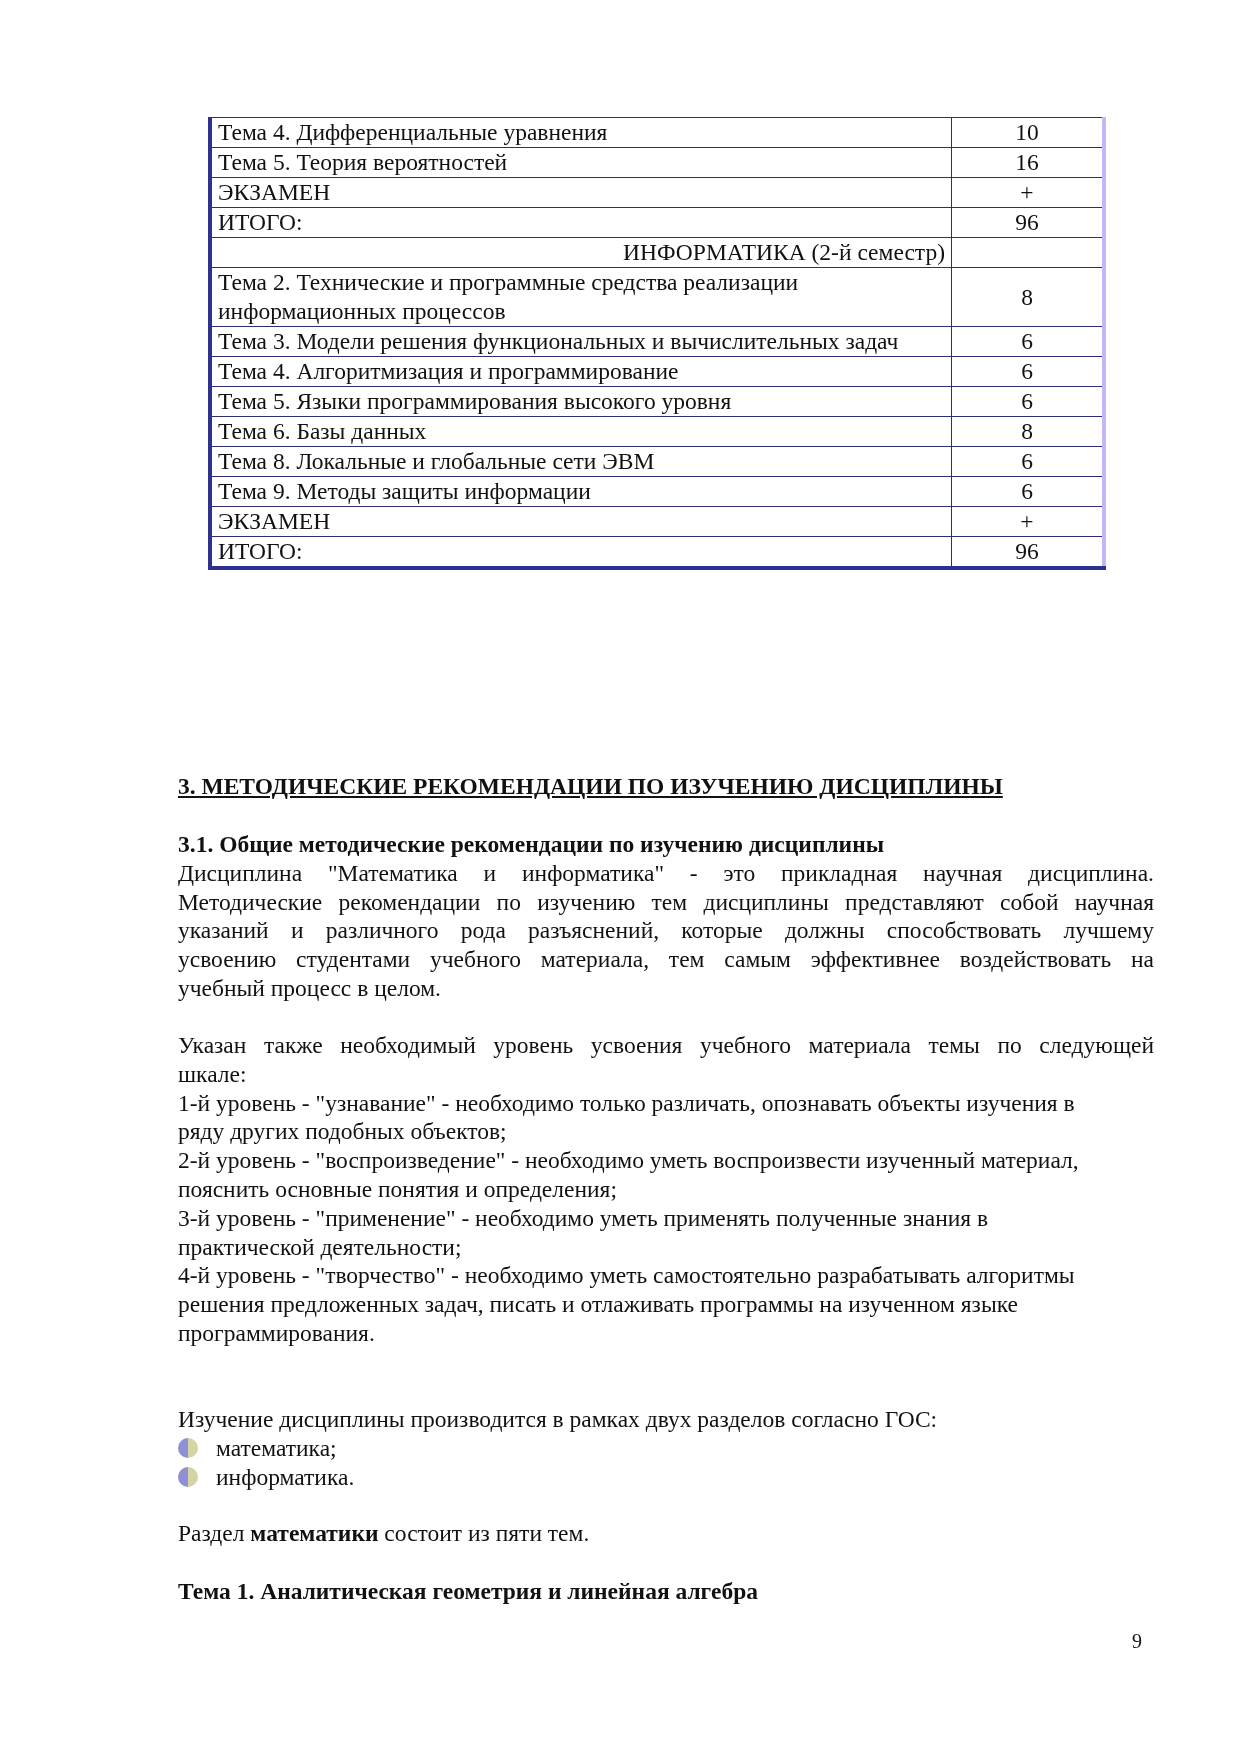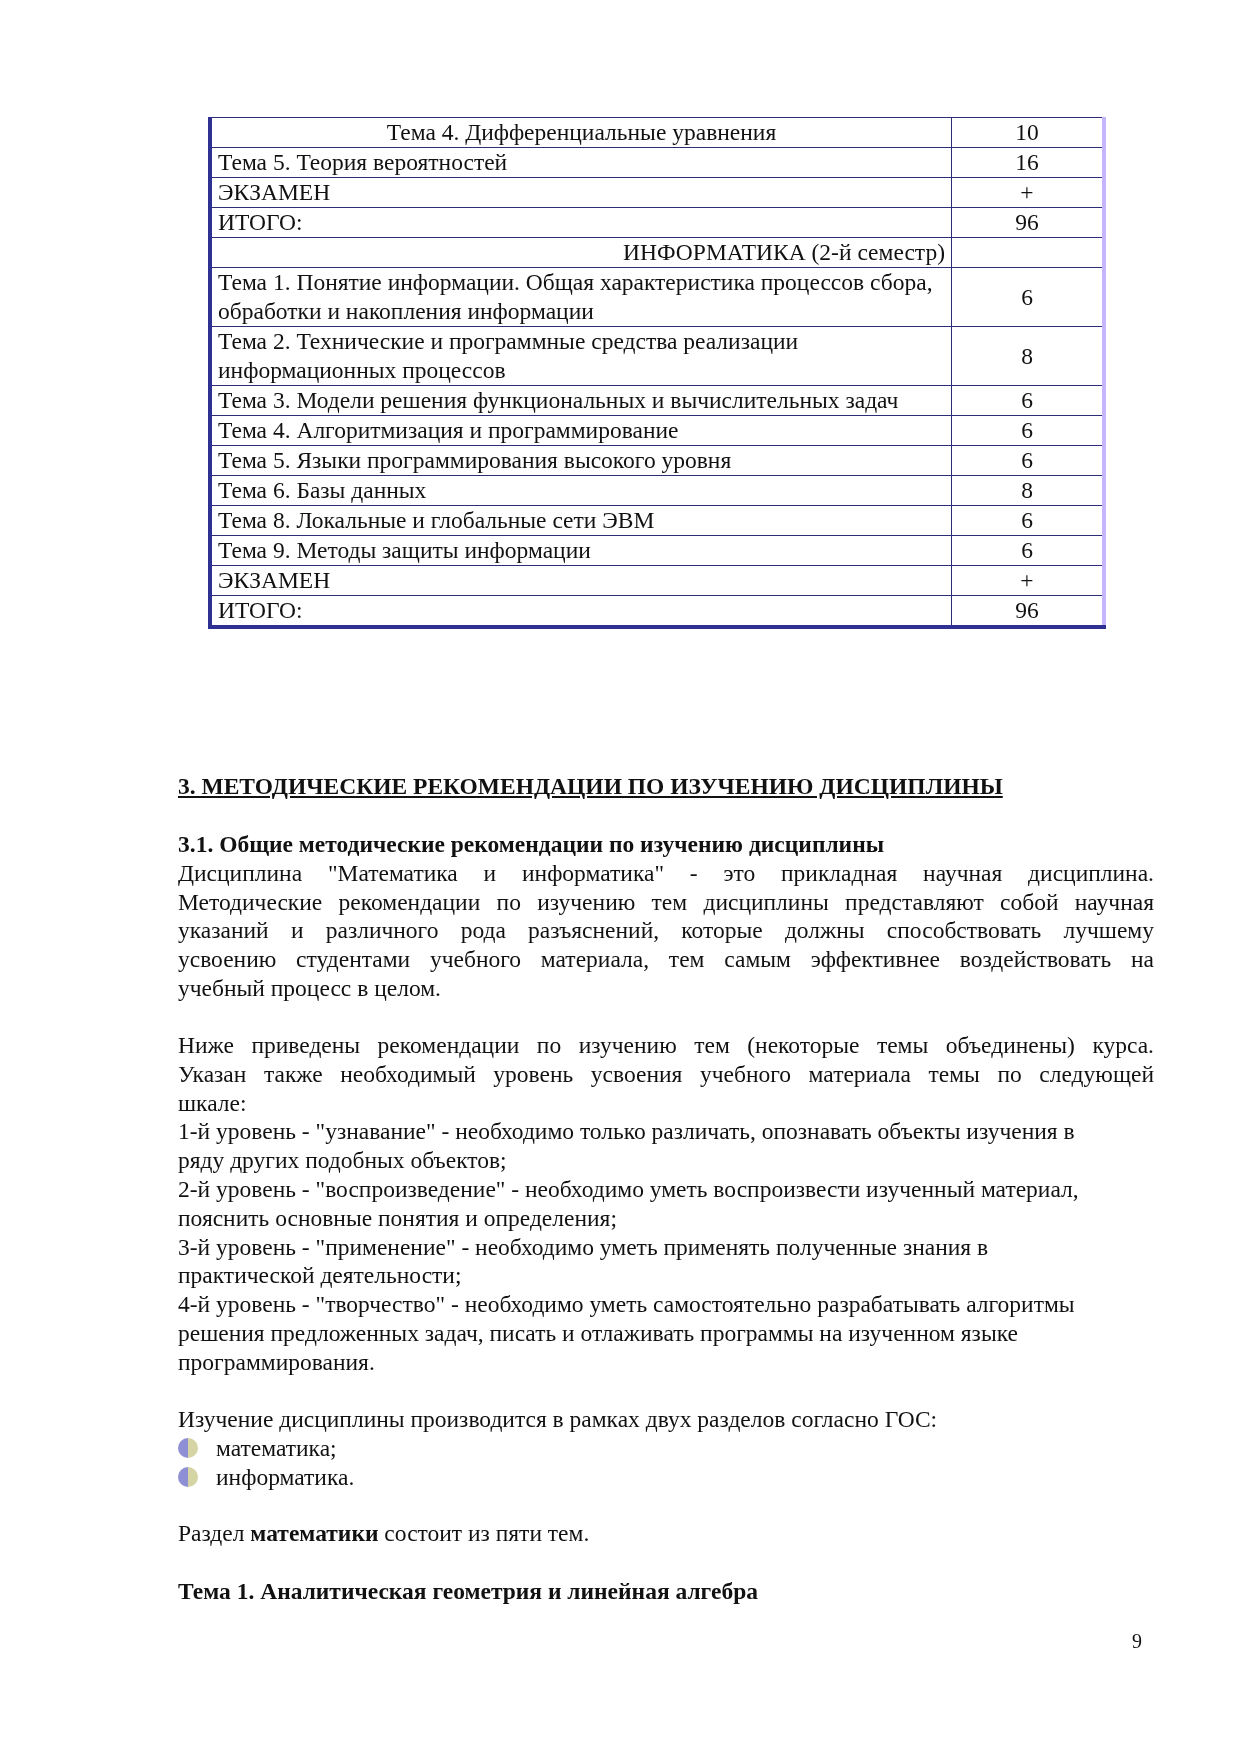--- a/index.html
+++ b/index.html
@@ -6,21 +6,21 @@
   body { width: 1241px; height: 1754px; position: relative; overflow: hidden;
          font-family: "Liberation Serif", "DejaVu Serif", serif; color: #111; }
   .page { position: absolute; left: 0; top: 0; width: 1241px; height: 1754px; }
 
   
   table.hours { position: absolute; left: 208px; top: 117px; width: 898px;
                 border-collapse: collapse; font-size: 23.5px; line-height: 29px; }
   table.hours td { border: 1.5px solid #2e2e78; padding: 0 6px; vertical-align: middle; }
   table.hours td.num { width: 150px; text-align: center; padding: 0; }
   table.hours td.section { text-align: right; }
-  table.hours tr:first-child td { border-top: 1.5px solid #2e2e78; text-align: center; }
+  table.hours tr:first-child td { border-top: 1.5px solid #2e2e78; }
   table.hours td:first-child { border-left: 4px solid #2e3192; }
   table.hours td:last-child { border-right: 4px solid #c4b5fd; }
   table.hours tr:last-child td { border-bottom: 4px solid #2e3192; }
 
   .text { position: absolute; left: 178px; width: 976px; font-size: 23.5px; line-height: 28.8px; }
   .h-main { top: 772px; font-weight: bold; text-decoration: underline; font-size: 23.5px; }
   .h-sub { font-weight: bold; }
   .justify { text-align: justify; text-align-last: justify; }
   .p { margin: 0; }
   .block1 { top: 830px; }
@@ -54,24 +54,20 @@
           <td>ЭКЗАМЕН</td>
           <td class="num">+</td>
         </tr>
         <tr>
           <td>ИТОГО:</td>
           <td class="num">96</td>
         </tr>
         <tr>
           <td class="section">ИНФОРМАТИКА (2-й семестр)</td>
           <td class="num"></td>
-        </tr>
-        <tr>
-          <td>Тема 1. Понятие информации. Общая характеристика процессов сбора, обработки и накопления информации</td>
-          <td class="num">6</td>
         </tr>
         <tr>
           <td>Тема 2. Технические и программные средства реализации информационных процессов</td>
           <td class="num">8</td>
         </tr>
         <tr>
           <td>Тема 3. Модели решения функциональных и вычислительных задач</td>
           <td class="num">6</td>
         </tr>
         <tr>
@@ -112,21 +108,20 @@
     <div id="para1">
         <div class="p justify">Дисциплина "Математика и информатика" - это прикладная научная дисциплина.</div>
         <div class="p justify">Методические рекомендации по изучению тем дисциплины представляют собой научная</div>
         <div class="p justify">указаний и различного рода разъяснений, которые должны способствовать лучшему</div>
         <div class="p justify">усвоению студентами учебного материала, тем самым эффективнее воздействовать на</div>
         <div class="p">учебный процесс в целом.</div>
       </div>
   </div>
 
   <div class="text block2" id="para2">
-      <div class="p justify">Ниже приведены рекомендации по изучению тем (некоторые темы объединены) курса.</div>
       <div class="p justify">Указан также необходимый уровень усвоения учебного материала темы по следующей</div>
       <div class="p">шкале:</div>
       <div class="p">1-й уровень - "узнавание" - необходимо только различать, опознавать объекты изучения в</div>
       <div class="p">ряду других подобных объектов;</div>
       <div class="p">2-й уровень - "воспроизведение" - необходимо уметь воспроизвести изученный материал,</div>
       <div class="p">пояснить основные понятия и определения;</div>
       <div class="p">3-й уровень - "применение" - необходимо уметь применять полученные знания в</div>
       <div class="p">практической деятельности;</div>
       <div class="p">4-й уровень - "творчество" - необходимо уметь самостоятельно разрабатывать алгоритмы</div>
       <div class="p">решения предложенных задач, писать и отлаживать программы на изученном языке</div>

